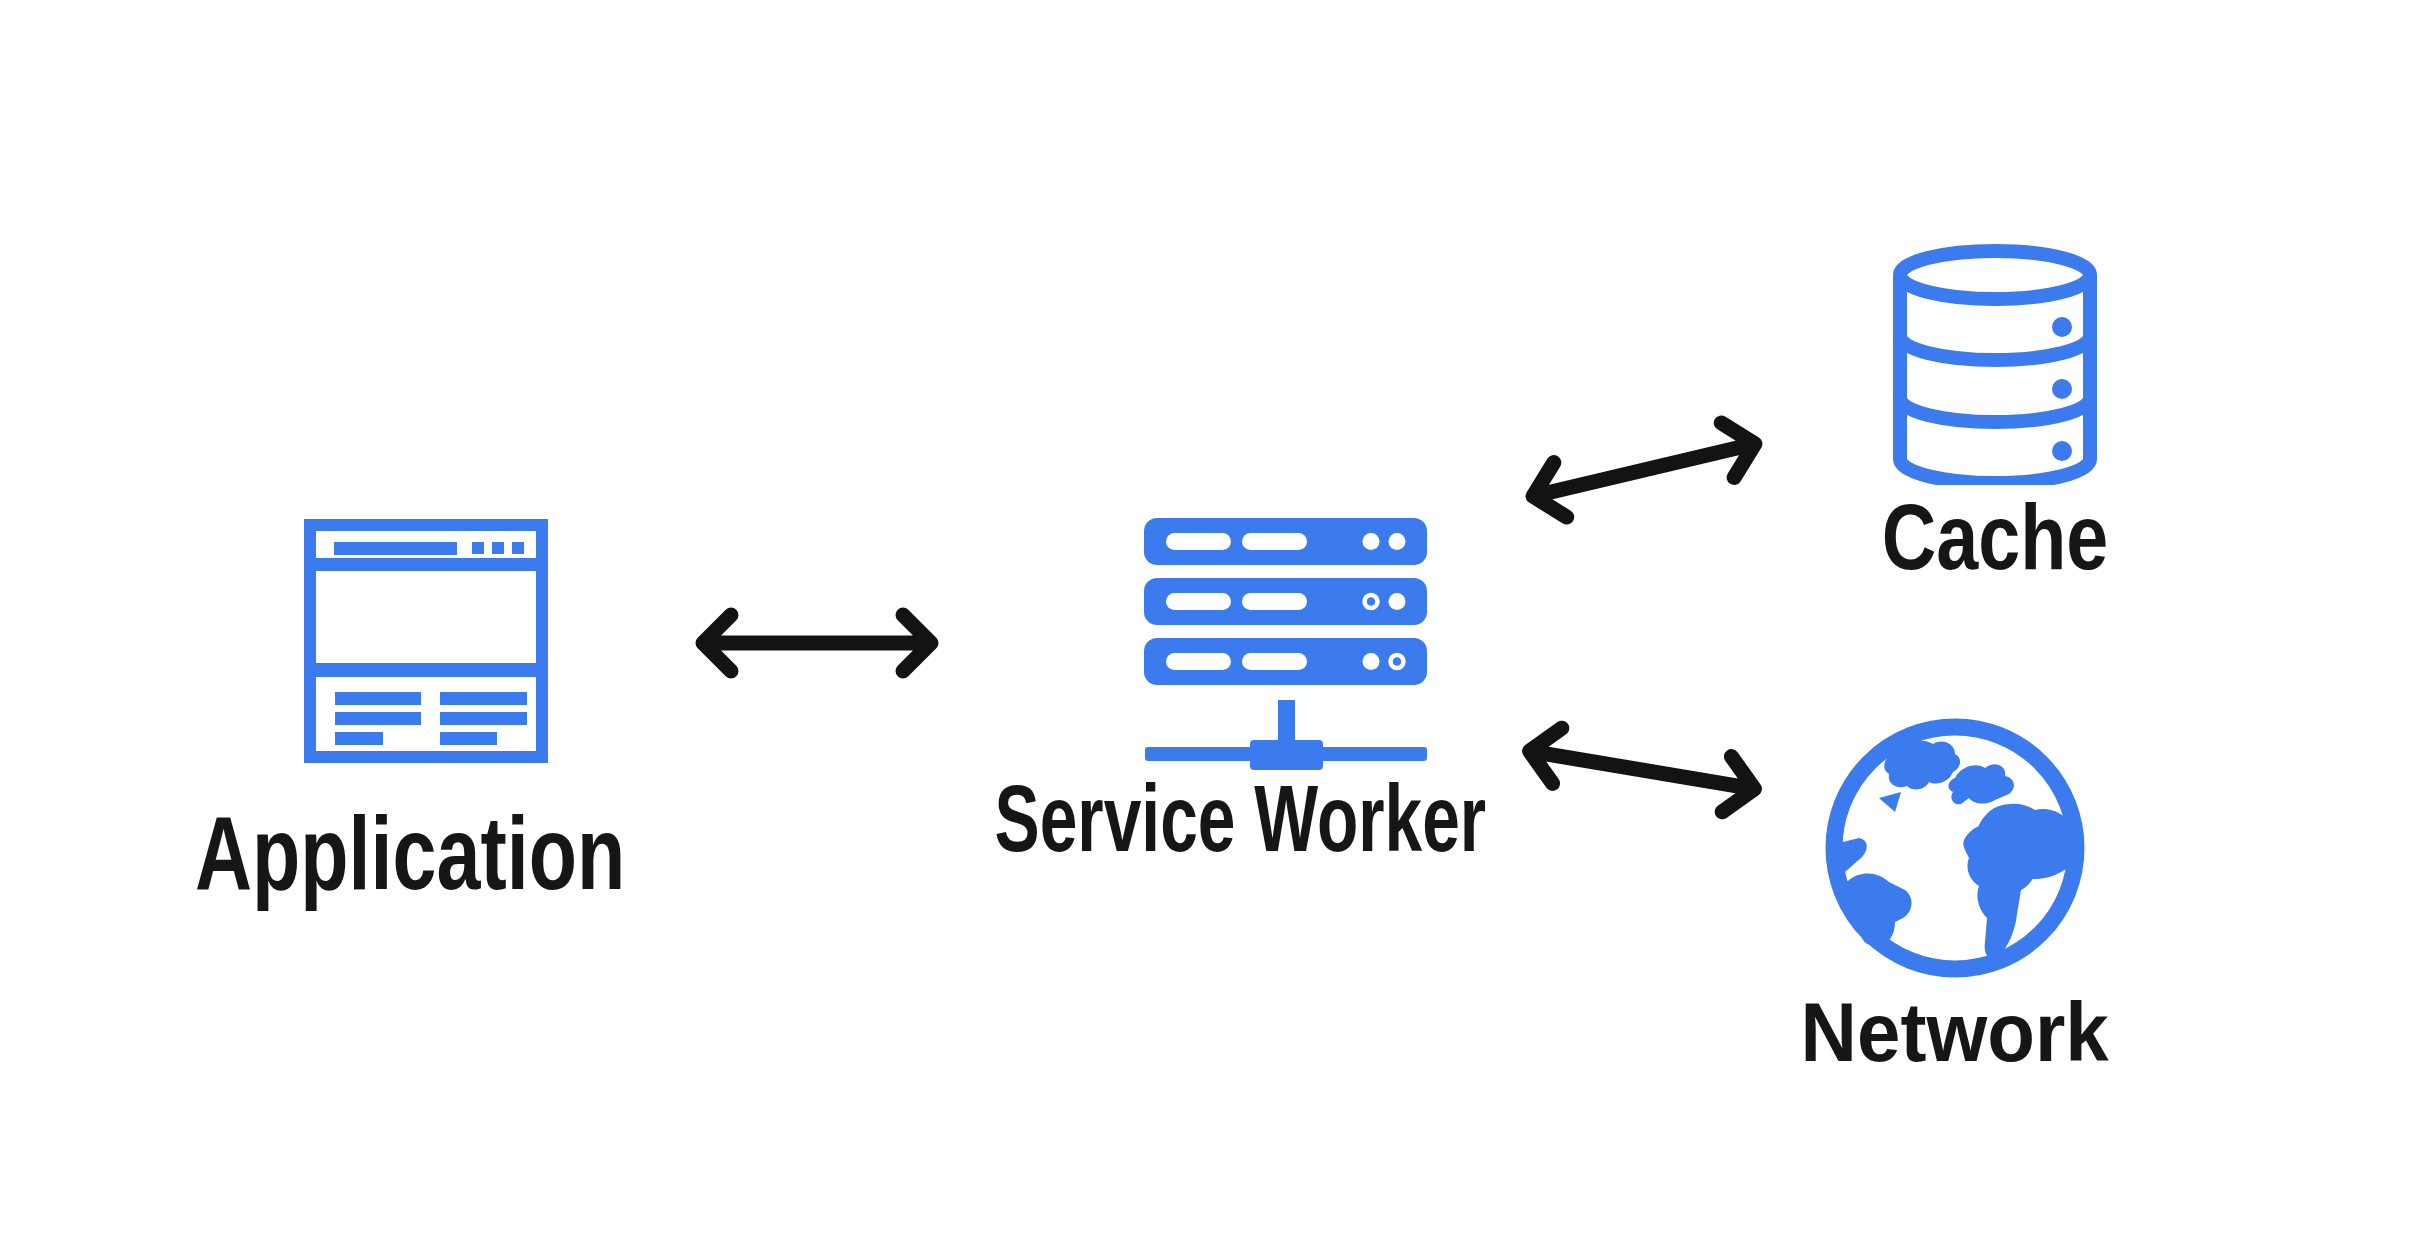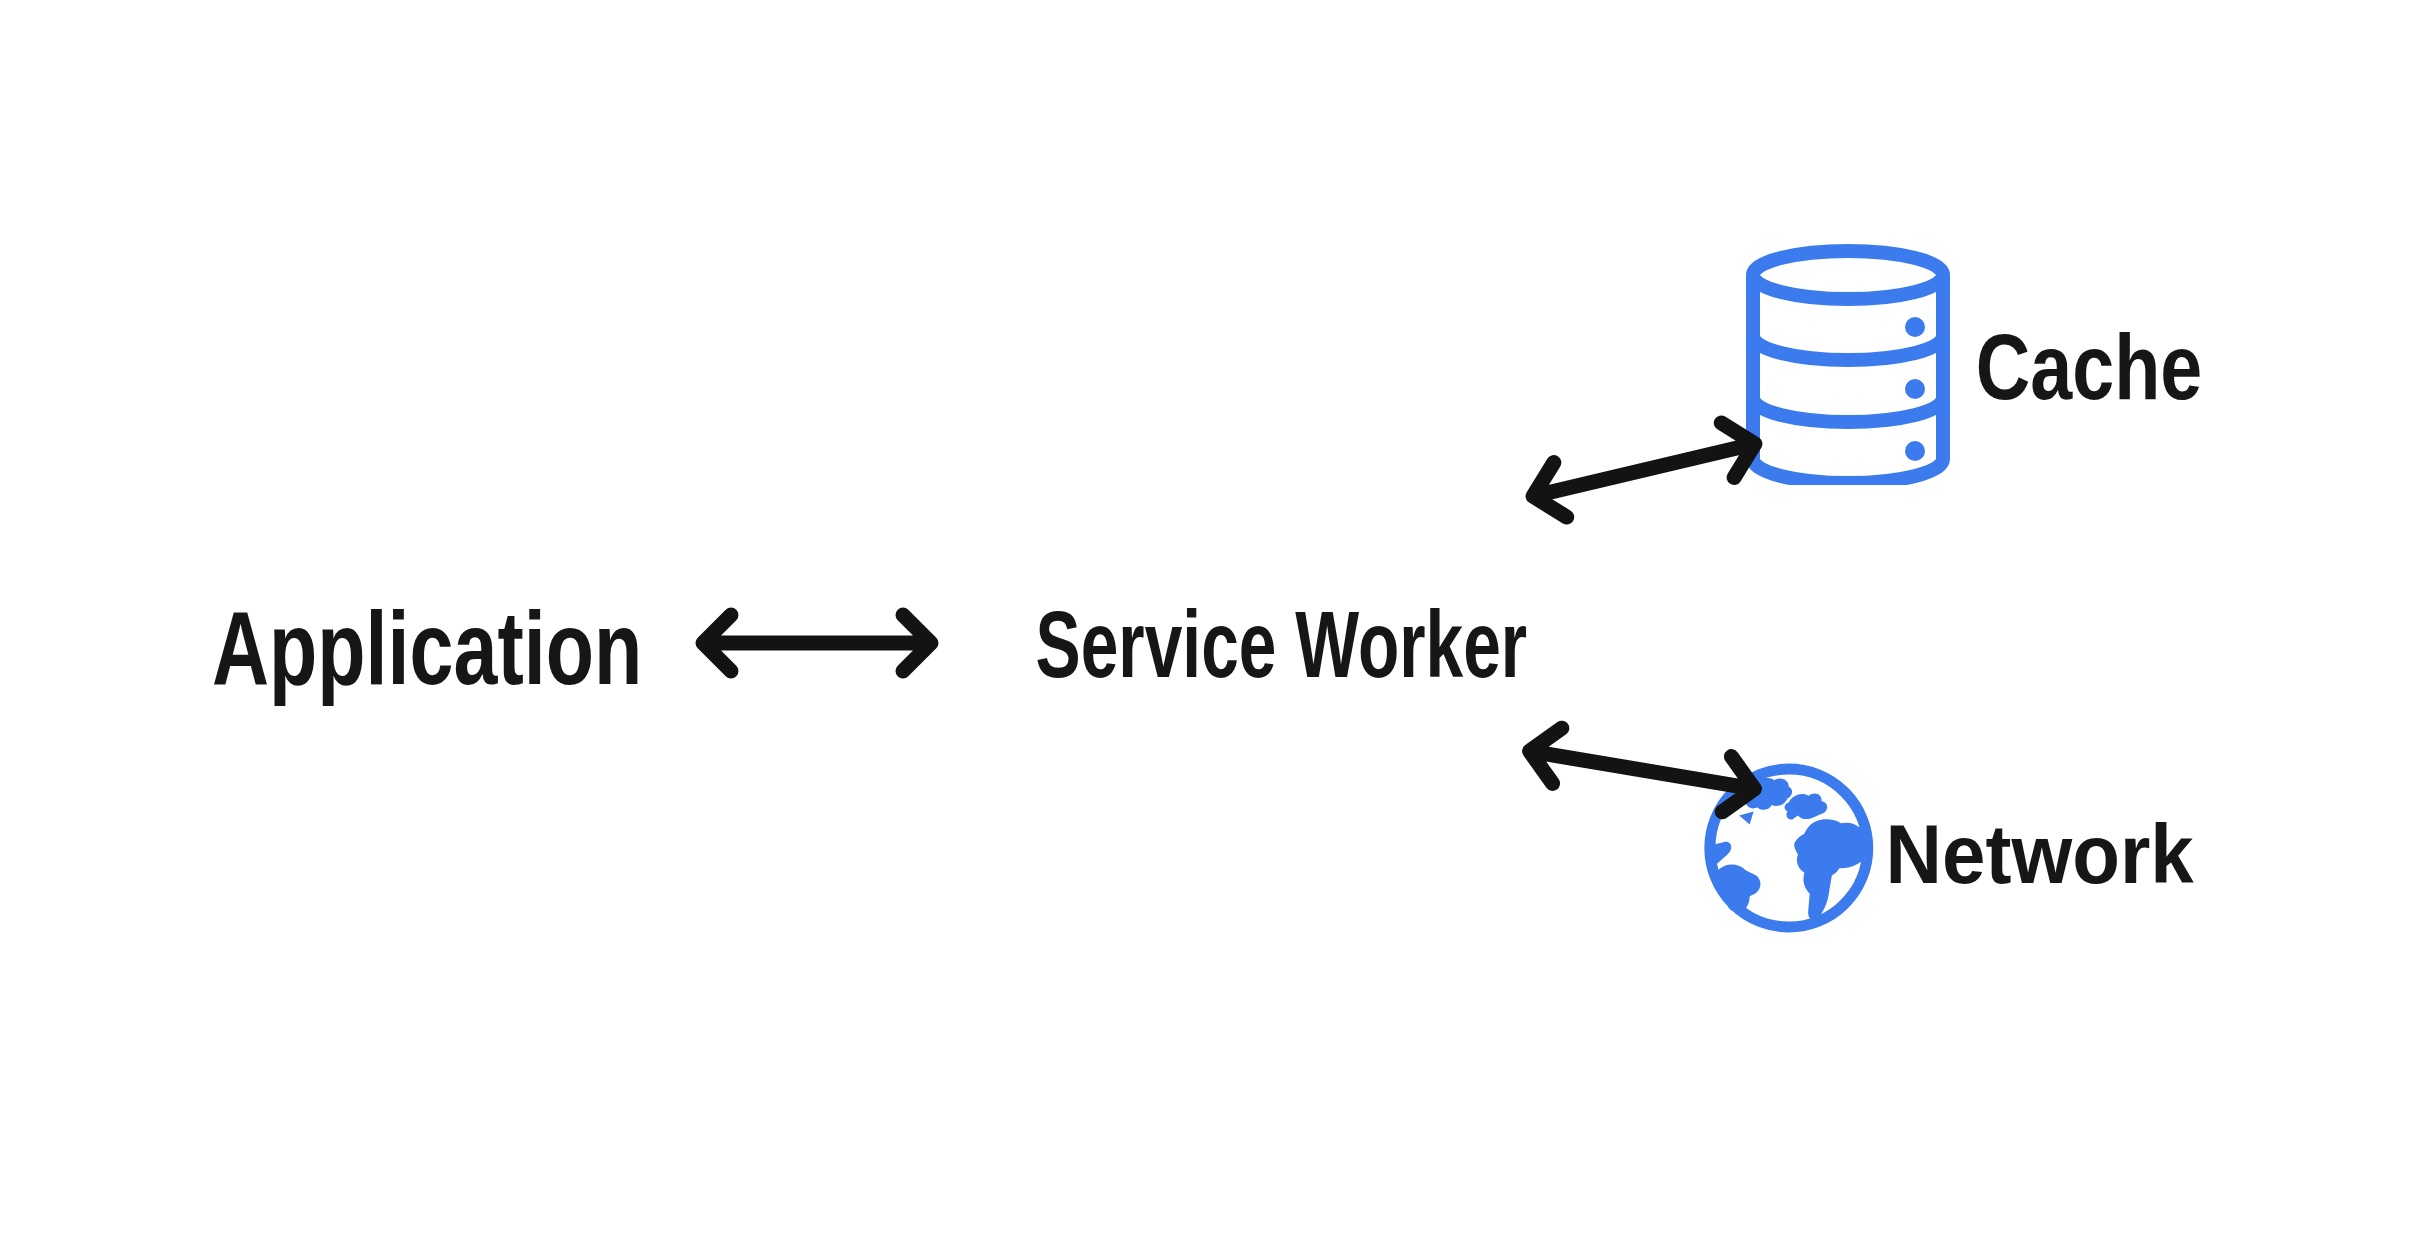--- a/index.html
+++ b/index.html
@@ -1,27 +1,27 @@
 <!DOCTYPE html>
 <html><head>
 <meta charset="utf-8">
 <style>
   html,body { margin:0; padding:0; background:#ffffff; }
   .canvas {
     position:relative; width:2436px; height:1250px; background:#ffffff;
     font-family:"Liberation Sans","DejaVu Sans",sans-serif; overflow:hidden;
   }
-  .node { position:absolute; display:flex; flex-direction:row; align-items:center; }
+  .node { position:absolute; display:flex; flex-direction:column; align-items:center; }
   .label {
     font-weight:700; color:#161616; line-height:1; white-space:nowrap;
     transform-origin:50% 100%;
   }
 
   
-  .node-application { left:160px; top:519px; width:500px; }
+  .node-application { left:176px; top:519px; width:500px;gap:24px; }
   .node-application .label { font-size:104px; margin-top:14px; transform:translateX(-16px) scaleX(0.76); }
 
   
   .node-service-worker { left:986px; top:518px; width:600px; }
   .node-service-worker .label { font-size:94px; margin-top:2px; transform:translateX(-46px) scaleX(0.72); }
 
   
   .node-cache { left:1745px; top:243px; width:500px; }
   .node-cache .label { font-size:92px; margin-top:6px; transform:scaleX(0.82); }
 

